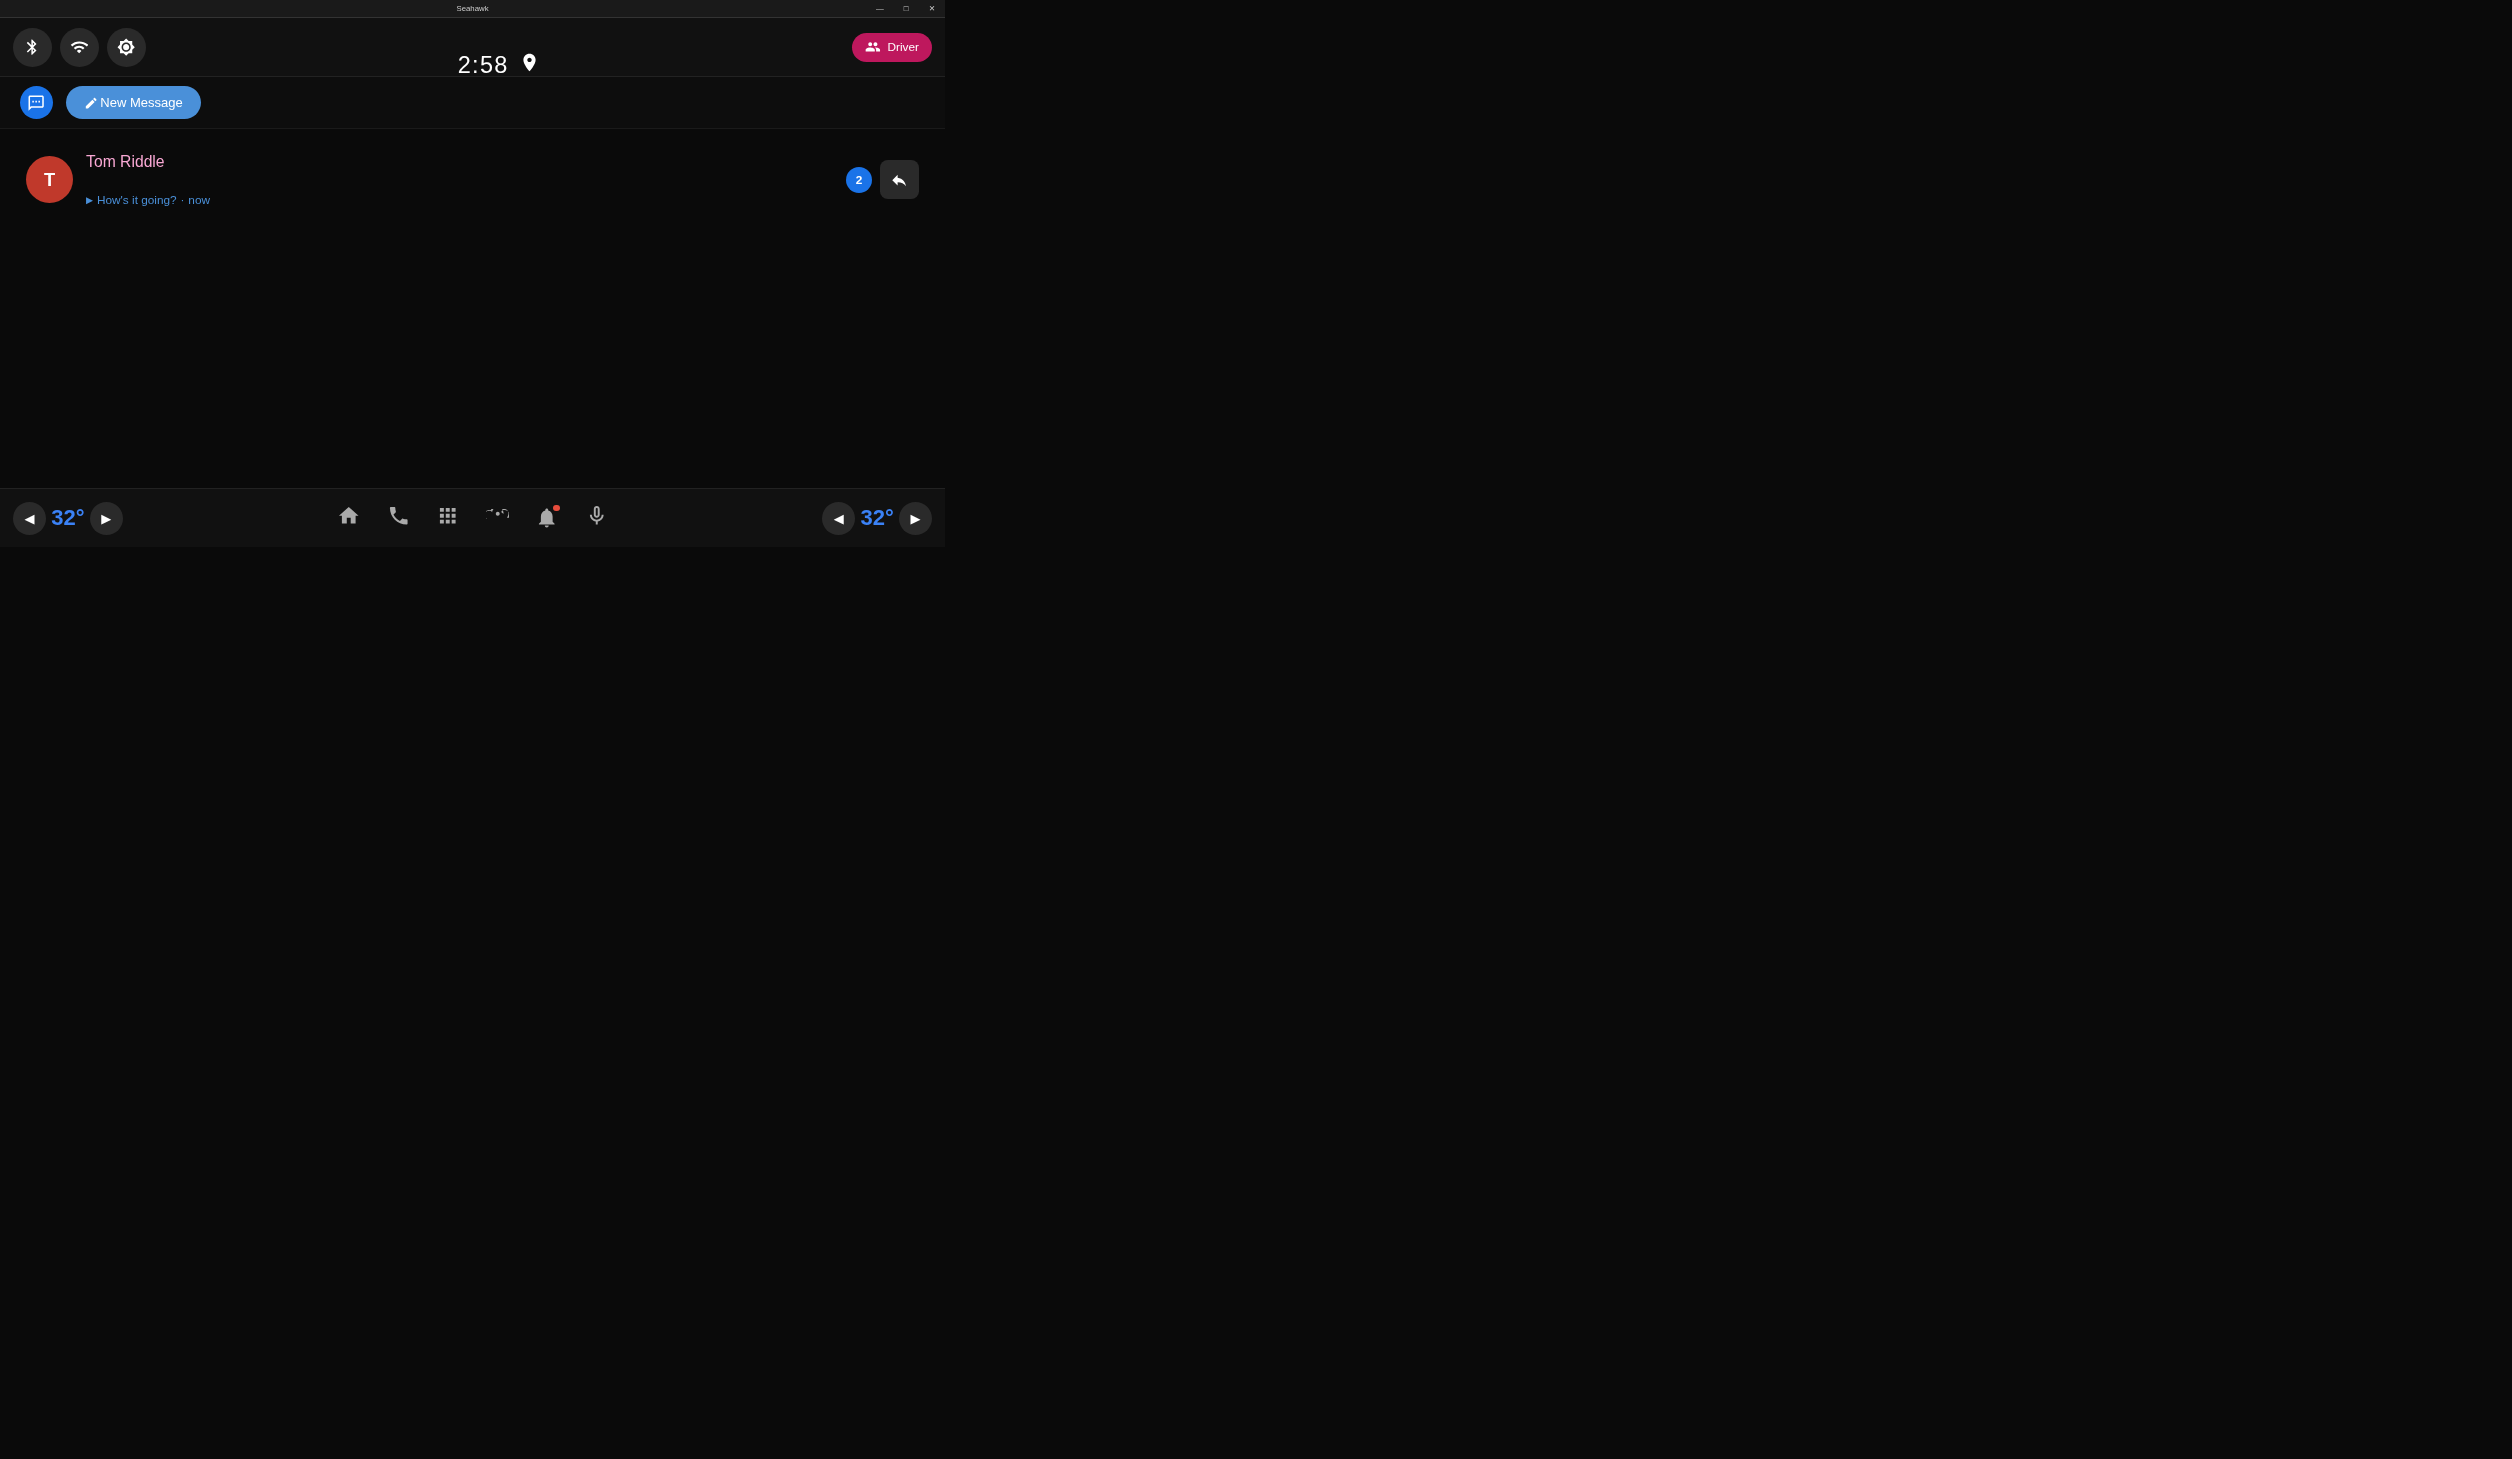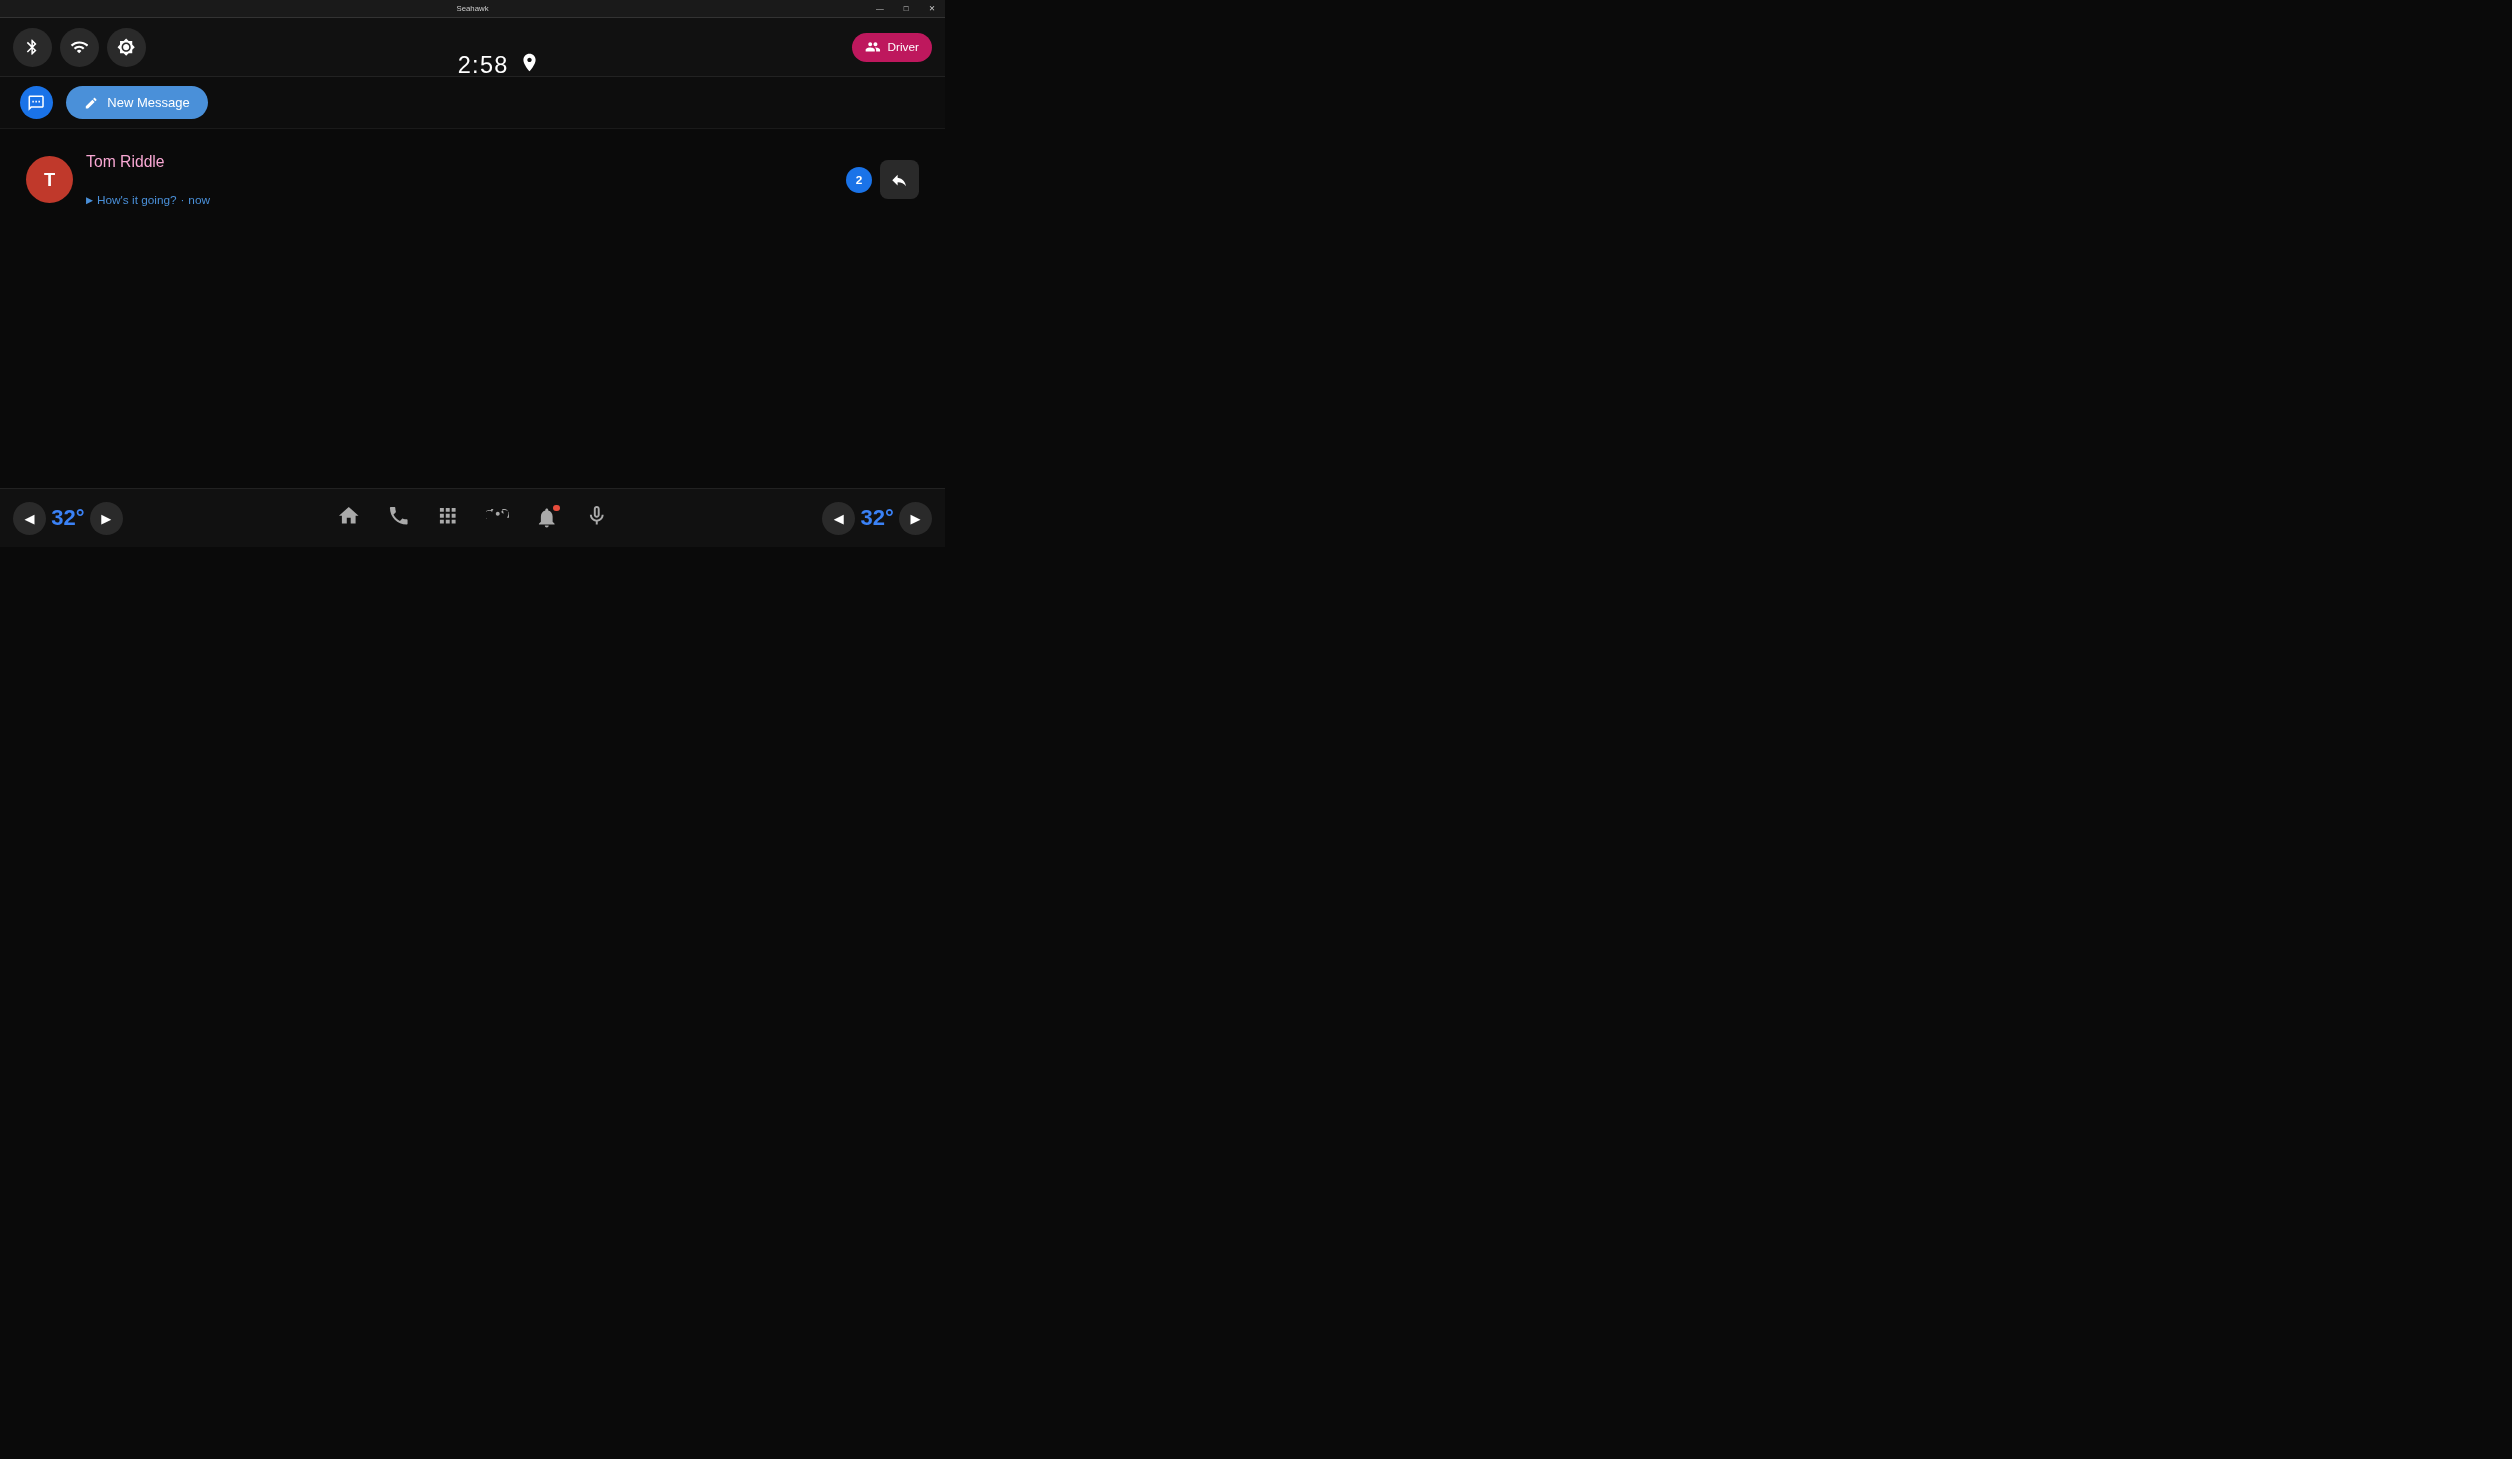--- a/index.html
+++ b/index.html
@@ -136,21 +136,21 @@
     .new-message-btn {
       background: #4a90d9;
       border: none;
       border-radius: 19.6px;
       padding: 9.1px 18.3px;
       color: white;
       font-size: 13px;
       cursor: pointer;
       display: flex;
       align-items: center;
-      gap: 9px;
+      gap: 2px;
       font-weight: 500;
     }
 
     
     .messages-area {
       background: #0a0a0a;
       flex: 1;
       padding: 13px 19.6px;
     }
     .message-item {

